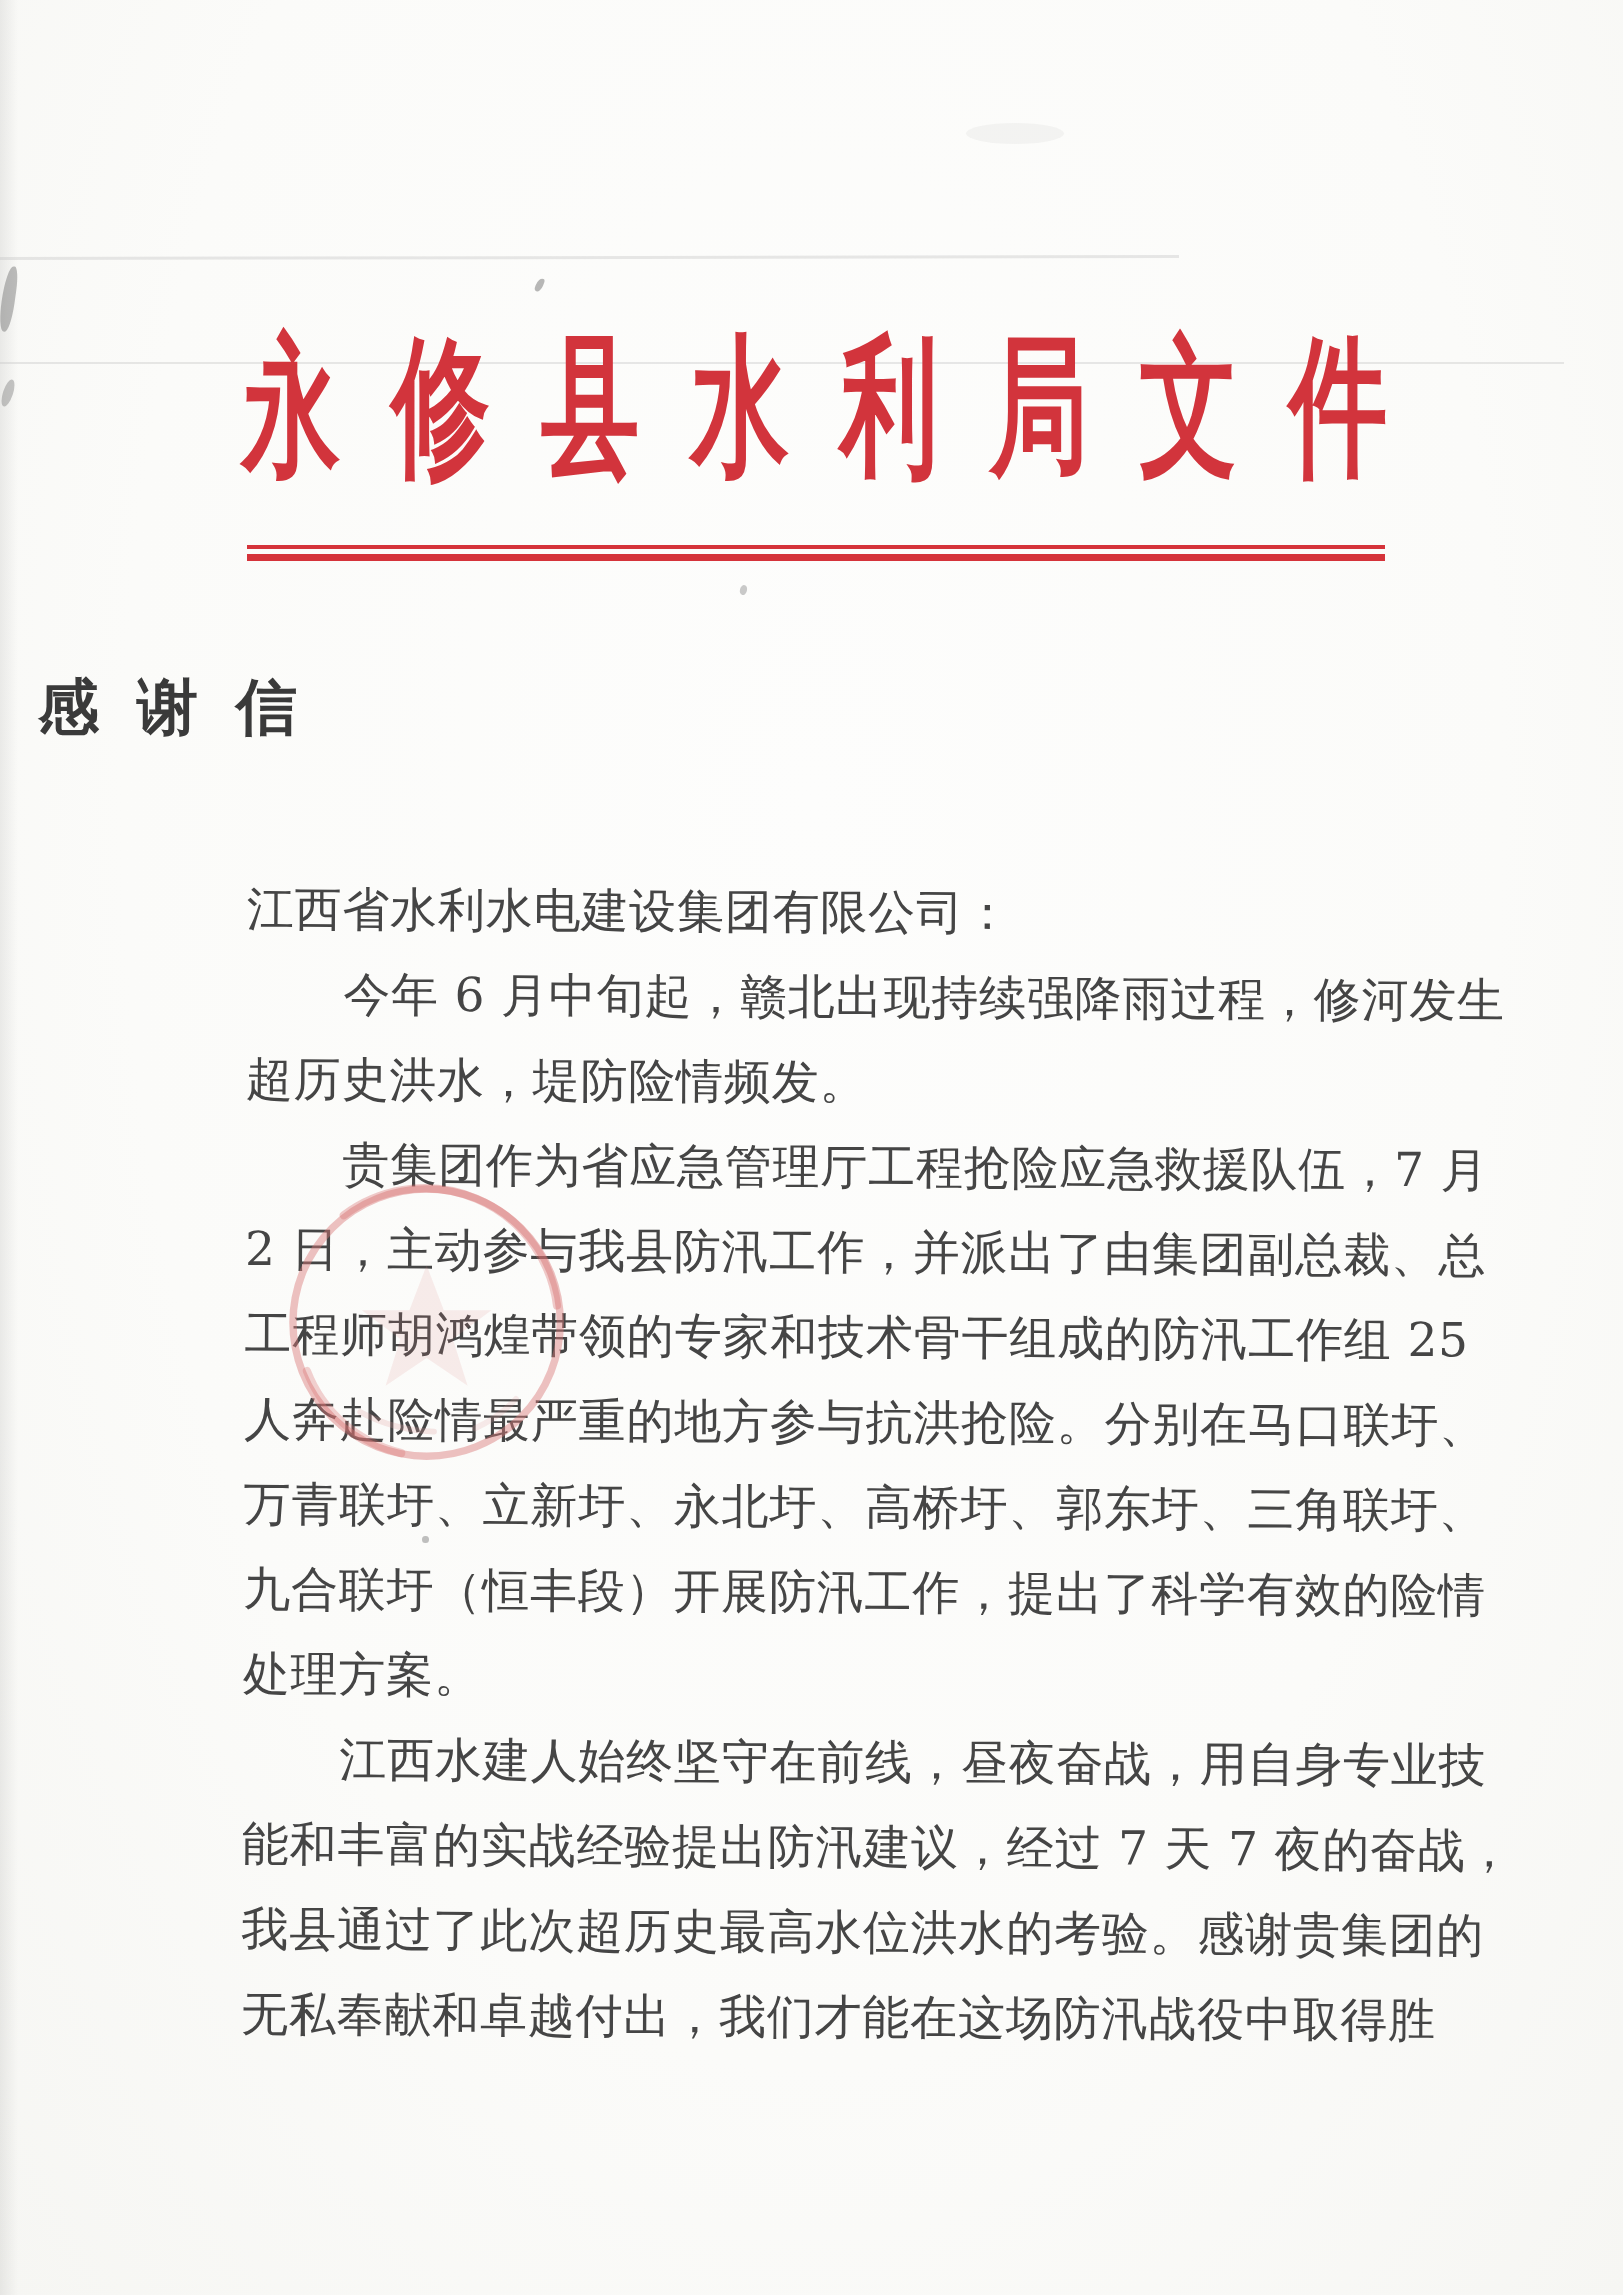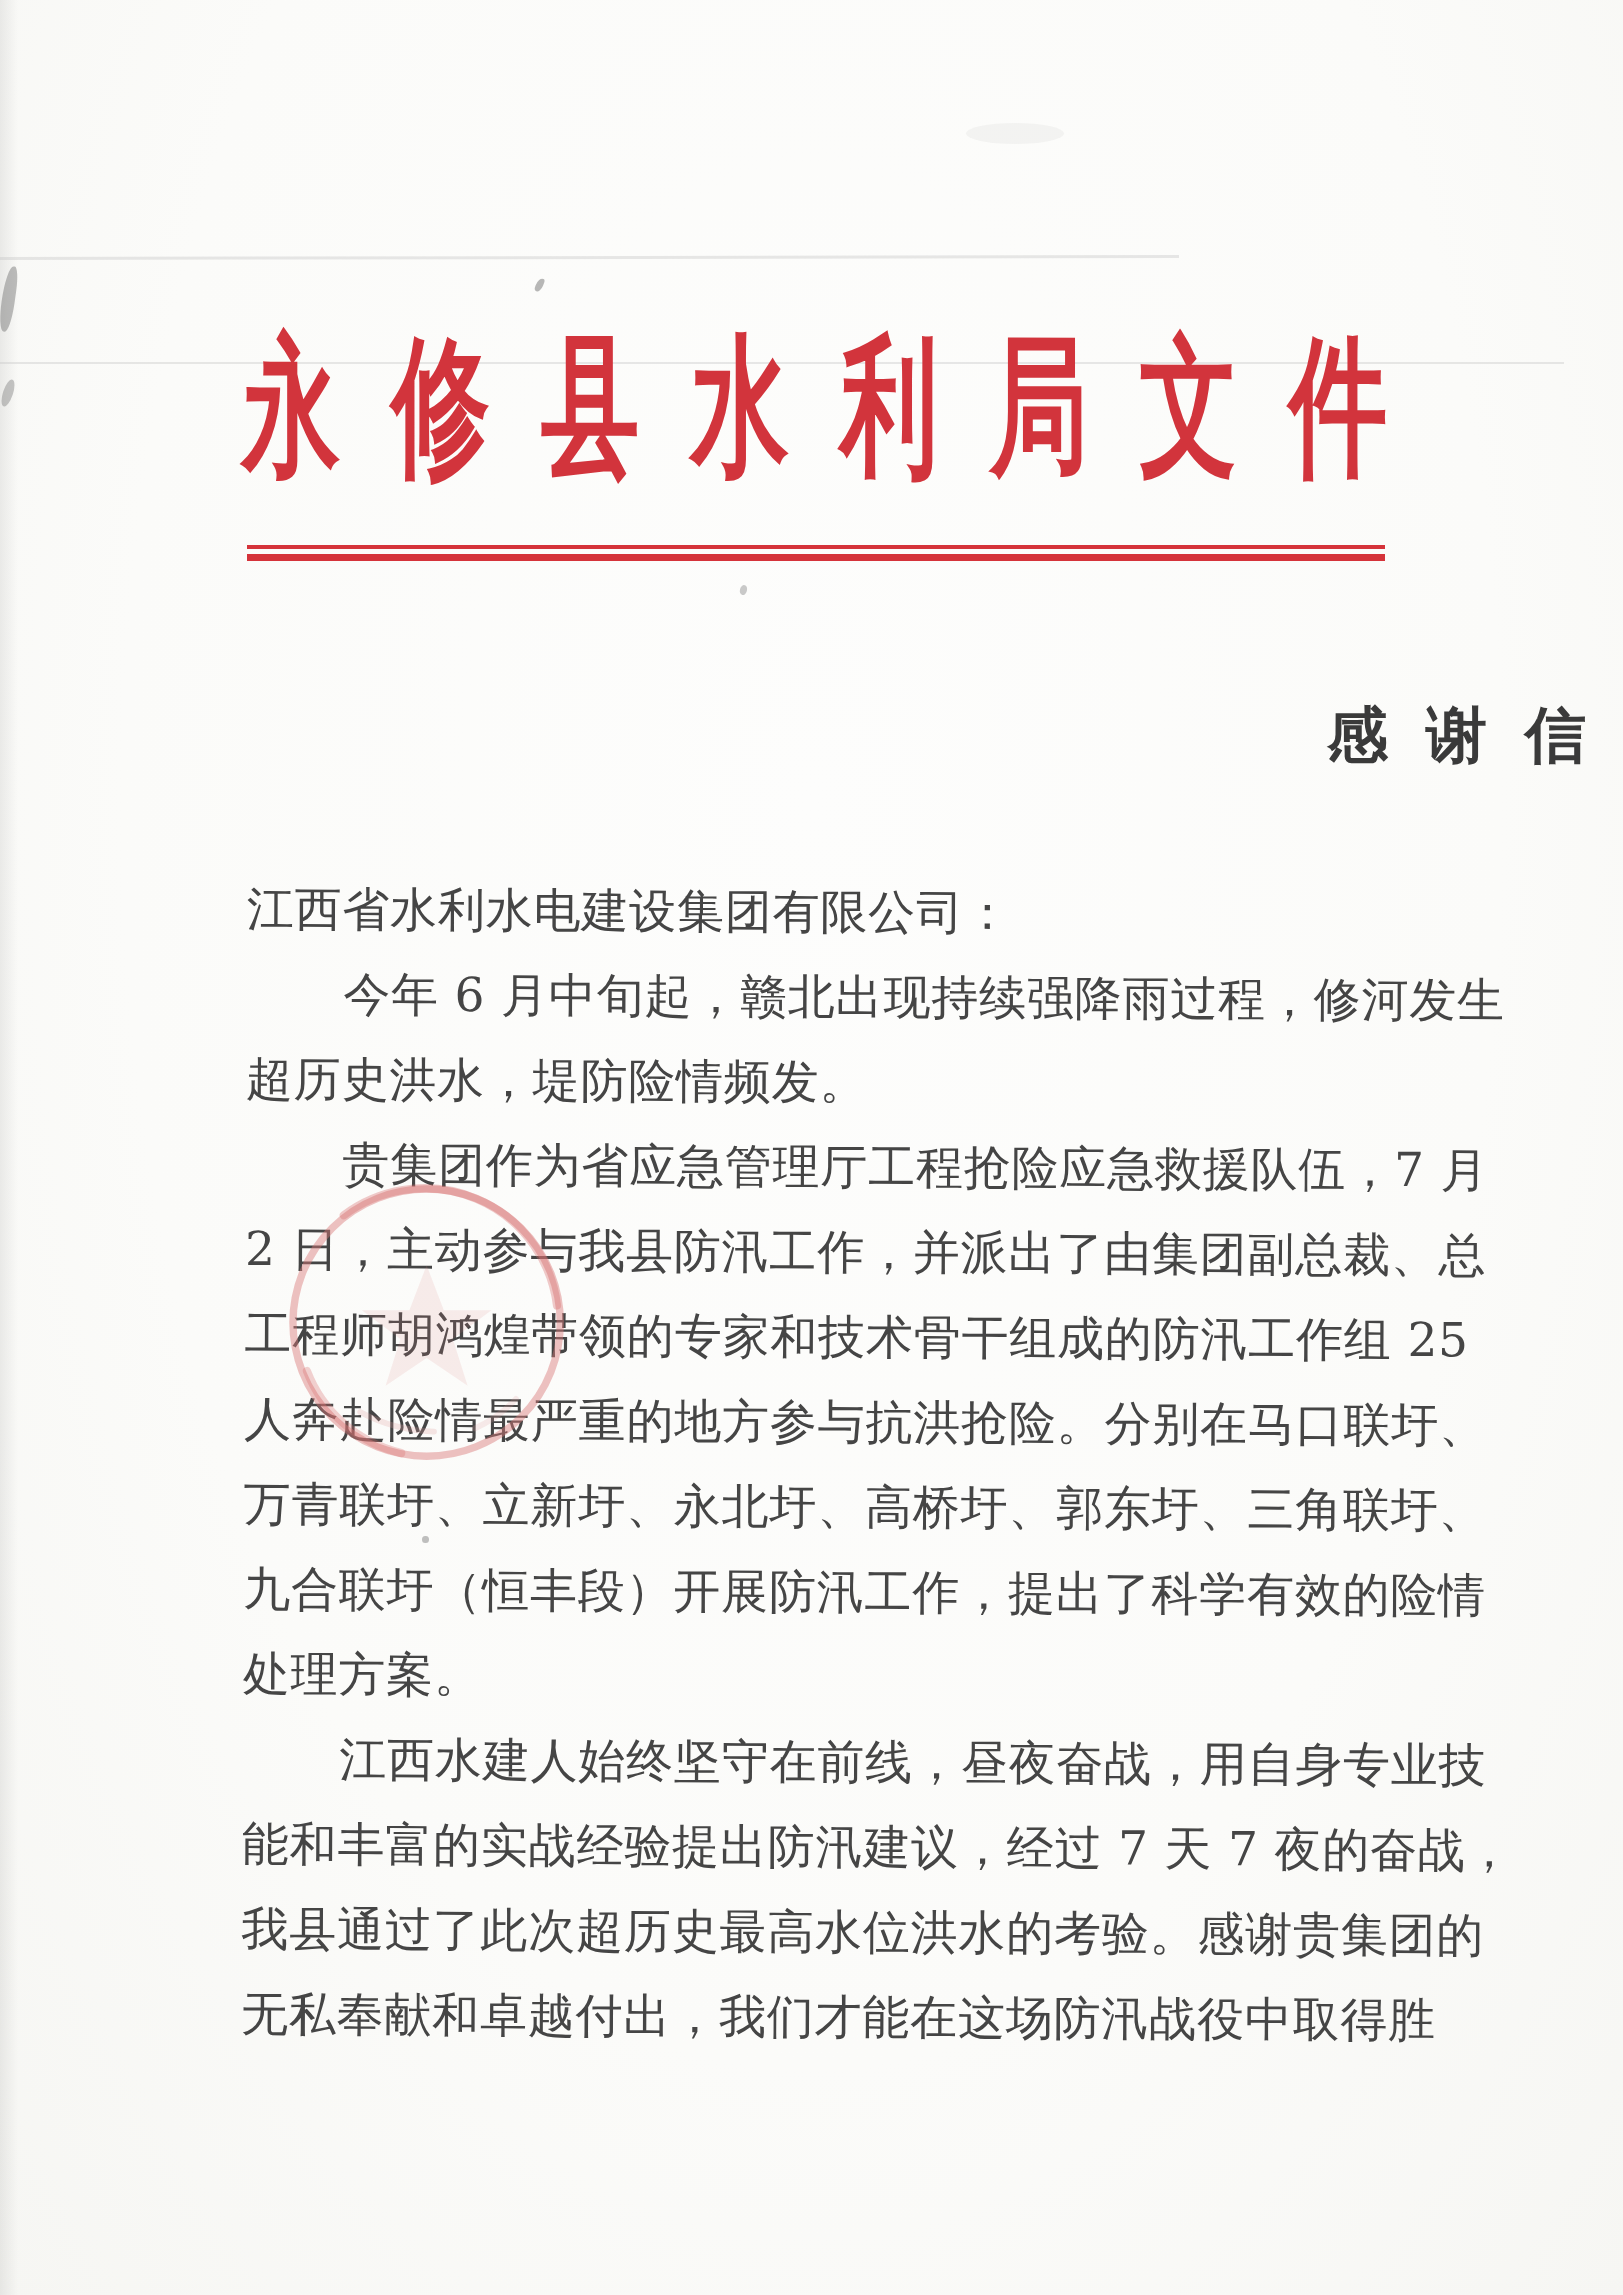--- a/index.html
+++ b/index.html
@@ -44,27 +44,26 @@
   .red-rule-thick {
     position: absolute; left: 247px; top: 554px;
     width: 1138px; height: 7.4px;
     background: #d5333a;
   }
 
   
   .letter-title {
     position: absolute;
     left: 0; right: 0; top: 672px;
-    text-align: right;
+    text-align: left;
     font-size: 61px; line-height: 70px;
     font-weight: bold;
     color: #3a3a3a;
     letter-spacing: 38px;
     text-indent: 38px; 
-    margin-top: 28px;
   }
 
   
   .body-block {
     position: absolute;
     left: 247px; top: 866px;
     width: 1163px;
     transform: rotate(0.3deg);
     transform-origin: 0 0;
     color: #454545;

